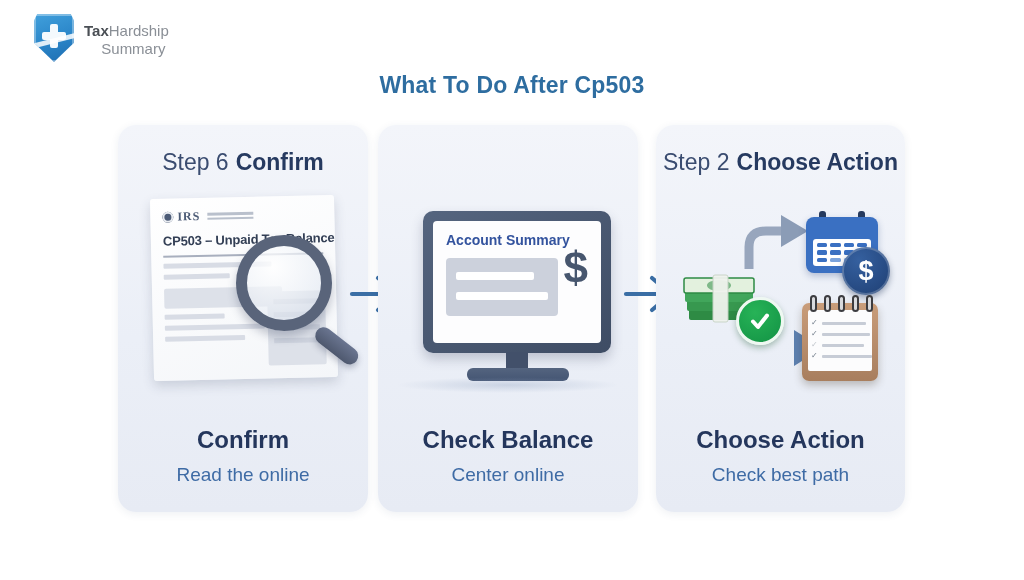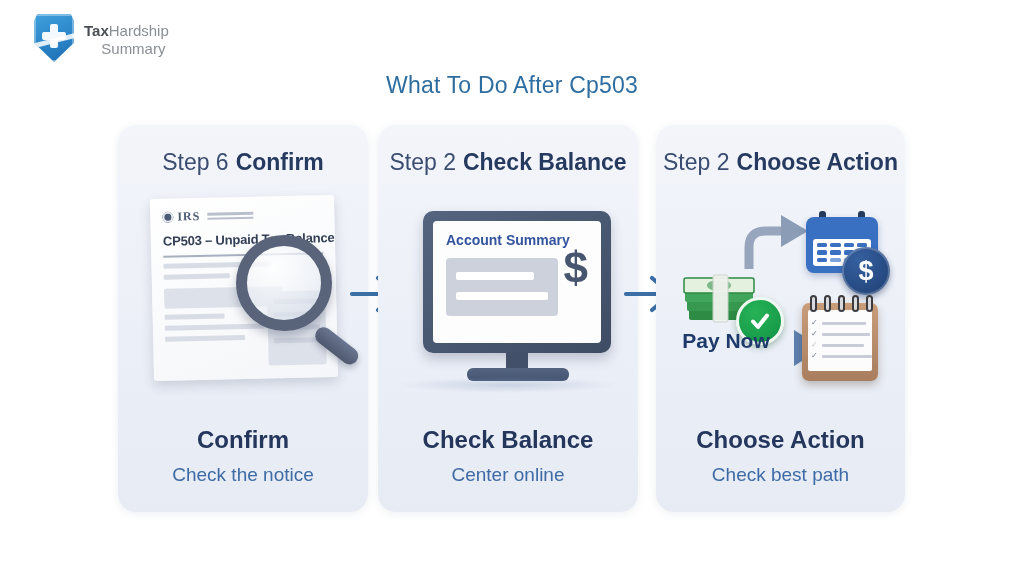--- a/index.html
+++ b/index.html
@@ -17,21 +17,21 @@
   }
   .shield .v{position:absolute;left:16px;top:10px;width:8px;height:24px;background:#f4f9fd;border-radius:2px;}
   .shield .h{position:absolute;left:8px;top:18px;width:24px;height:8px;background:#f4f9fd;border-radius:2px;}
   .shield .ribbon{position:absolute;left:-2px;top:24px;width:46px;height:5px;background:rgba(255,255,255,.85);transform:rotate(-14deg);border-radius:2px;}
   .brand-text{font-size:15px;line-height:18px;color:#8a8f96;padding-top:8px;}
   .brand-text .bold{font-weight:700;color:#4a4f55;}
   .brand-line2{text-align:center;padding-left:14px;}
   
   .page-title{
     position:absolute;left:0;right:0;top:72px;text-align:center;
-    font-size:23px;font-weight:400;color:#2e6da0;letter-spacing:.2px;
+    font-size:23px;font-weight:700;color:#2e6da0;letter-spacing:.2px;
   }
   
   .card{
     position:absolute;top:125px;height:387px;border-radius:18px;
     background:linear-gradient(180deg,#f3f5fa 0%,#ebeff7 55%,#e7ebf4 100%);
     box-shadow:0 2px 8px rgba(40,60,100,.08);
   }
   .card1{left:118px;width:250px;}
   .card2{left:378px;width:260px;}
   .card3{left:656px;width:249px;}
@@ -167,35 +167,32 @@
           <i></i>
           <i></i>
           <i></i>
         </div>
     </div>
     <div class="mag-ring"></div>
     <div class="mag-handle"></div>
 
     <div class="card-footer">
       <div class="footer-title">Confirm</div>
-      <div class="footer-sub">Check the notice</div>
+      <div class="footer-sub">Read the online</div>
     </div>
   </div>
 
   <div class="arrow-mid a1">
     <svg width="62" height="44" viewBox="0 0 62 44">
       <line x1="3" y1="22" x2="43" y2="22" stroke="#3a6ea5" stroke-width="4.2" stroke-linecap="round"></line>
       <polyline points="29,6 48,22 29,38" fill="none" stroke="#3a6ea5" stroke-width="4.2" stroke-linejoin="round" stroke-linecap="round"></polyline>
     </svg>
   </div>
 
   <div class="card card2">
-    <div class="card-header">
-      <span>Step 2</span><b>Check Balance</b>
-    </div>
 
     <div class="monitor">
       <div class="screen">
         <div class="screen-title">Account Summary</div>
         <div class="screen-panel">
           <span class="w1"></span>
             <span class="w2"></span>
         </div>
         <div class="screen-dollar">$</div>
       </div>
@@ -244,21 +241,20 @@
         <ellipse cx="37" cy="24.5" rx="12" ry="5.5" fill="#2e8b44" opacity="0.55"></ellipse>
         <rect x="31" y="14" width="15" height="47" rx="2" fill="#f0f3ee" stroke="#c8d4c6" stroke-width="1" opacity="0.95"></rect>
       </svg>
     </div>
 
     <div class="check-badge">
       <svg width="24" height="24" viewBox="0 0 24 24">
           <path d="M5 12.5 L10 18 L19 6.5" fill="none" stroke="#ffffff" stroke-width="4" stroke-linecap="round" stroke-linejoin="round"></path>
         </svg>
     </div>
-    <div class="pay-label">Pay Now</div>
 
     <div class="calendar">
       <span class="cal-peg" style="left:13px"></span>
       <span class="cal-peg" style="right:13px"></span>
       <div class="cal-body">
         <div class="cal-inner">
           <i></i>
             <i></i>
             <i></i>
             <i></i>

